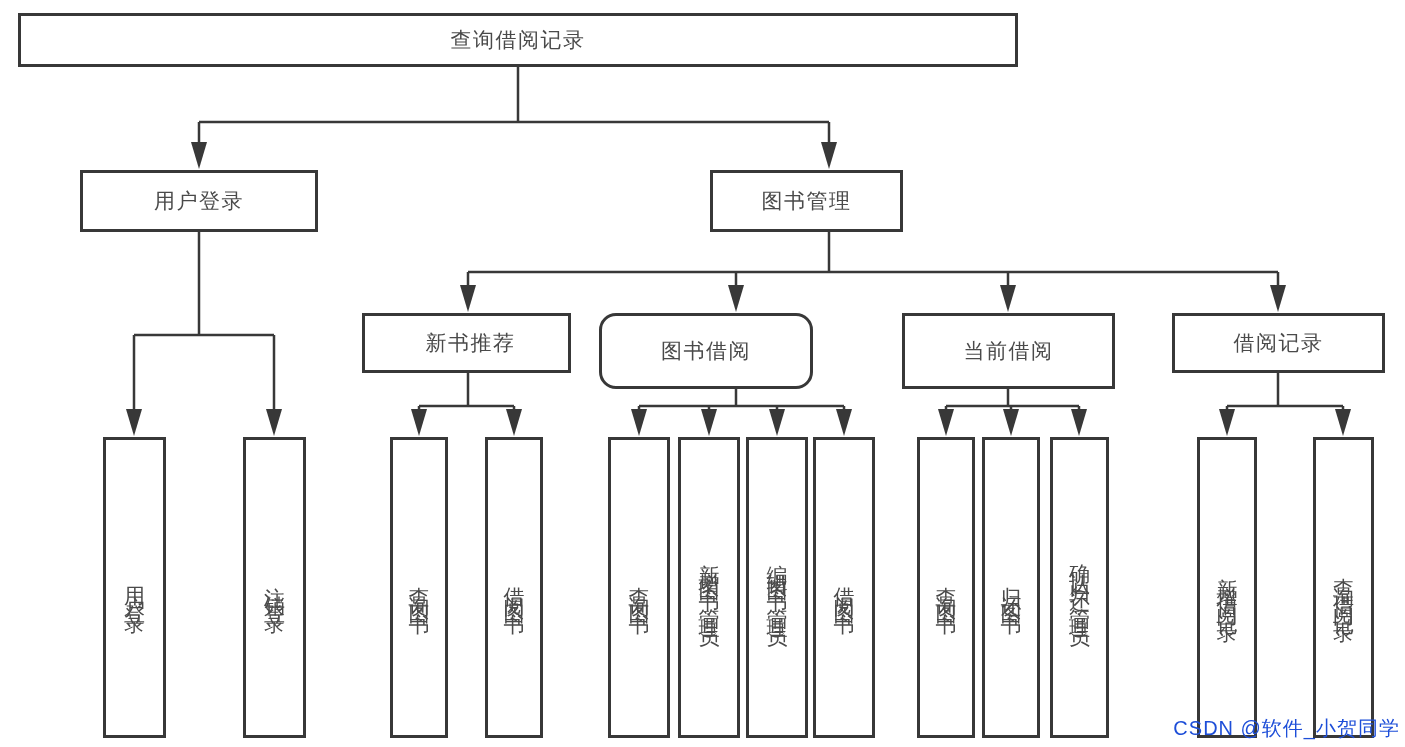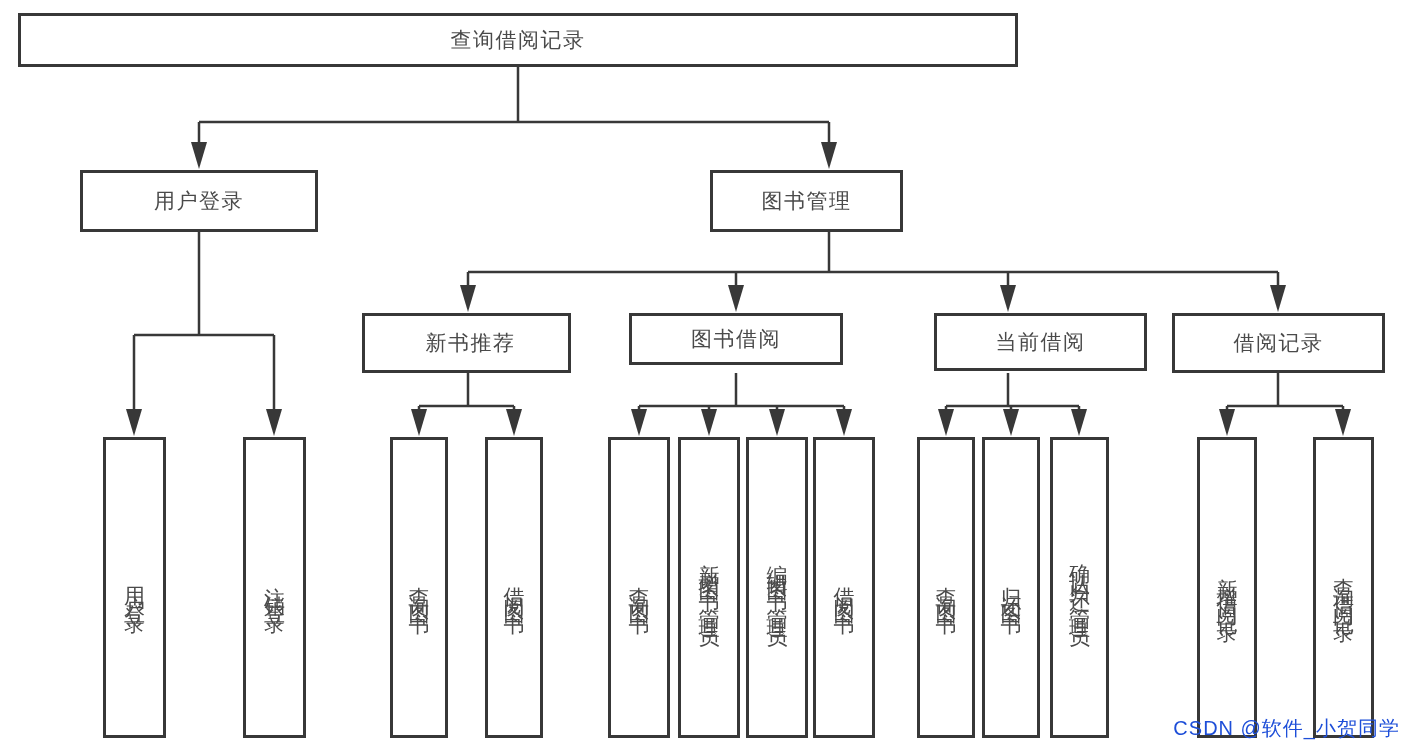--- a/index.html
+++ b/index.html
@@ -95,24 +95,24 @@
   <div class="box" style="left:80px; top:170px; width:238px; height:62px;">
     <span class="lbl">用户登录</span>
   </div>
   <div class="box" style="left:710px; top:170px; width:193px; height:62px;">
     <span class="lbl">图书管理</span>
   </div>
 
   <div class="box" style="left:362px; top:313px; width:209px; height:60px;padding-left:8px;">
     <span class="lbl">新书推荐</span>
   </div>
-  <div class="box" style="left:629px; top:313px; width:214px; height:52px;">
+  <div class="box" style="left:599px; top:313px; width:214px; height:76px;border-radius:17px;">
     <span class="lbl">图书借阅</span>
   </div>
-  <div class="box" style="left:902px; top:313px; width:213px; height:58px;margin-left:32px;">
+  <div class="box" style="left:902px; top:313px; width:213px; height:76px;">
     <span class="lbl">当前借阅</span>
   </div>
   <div class="box" style="left:1172px; top:313px; width:213px; height:60px;">
     <span class="lbl">借阅记录</span>
   </div>
 
   <div class="box v" style="left:103px; width:63px;">
     <span class="lbl">用户登录</span>
   </div>
   <div class="box v" style="left:243px; width:63px;">

